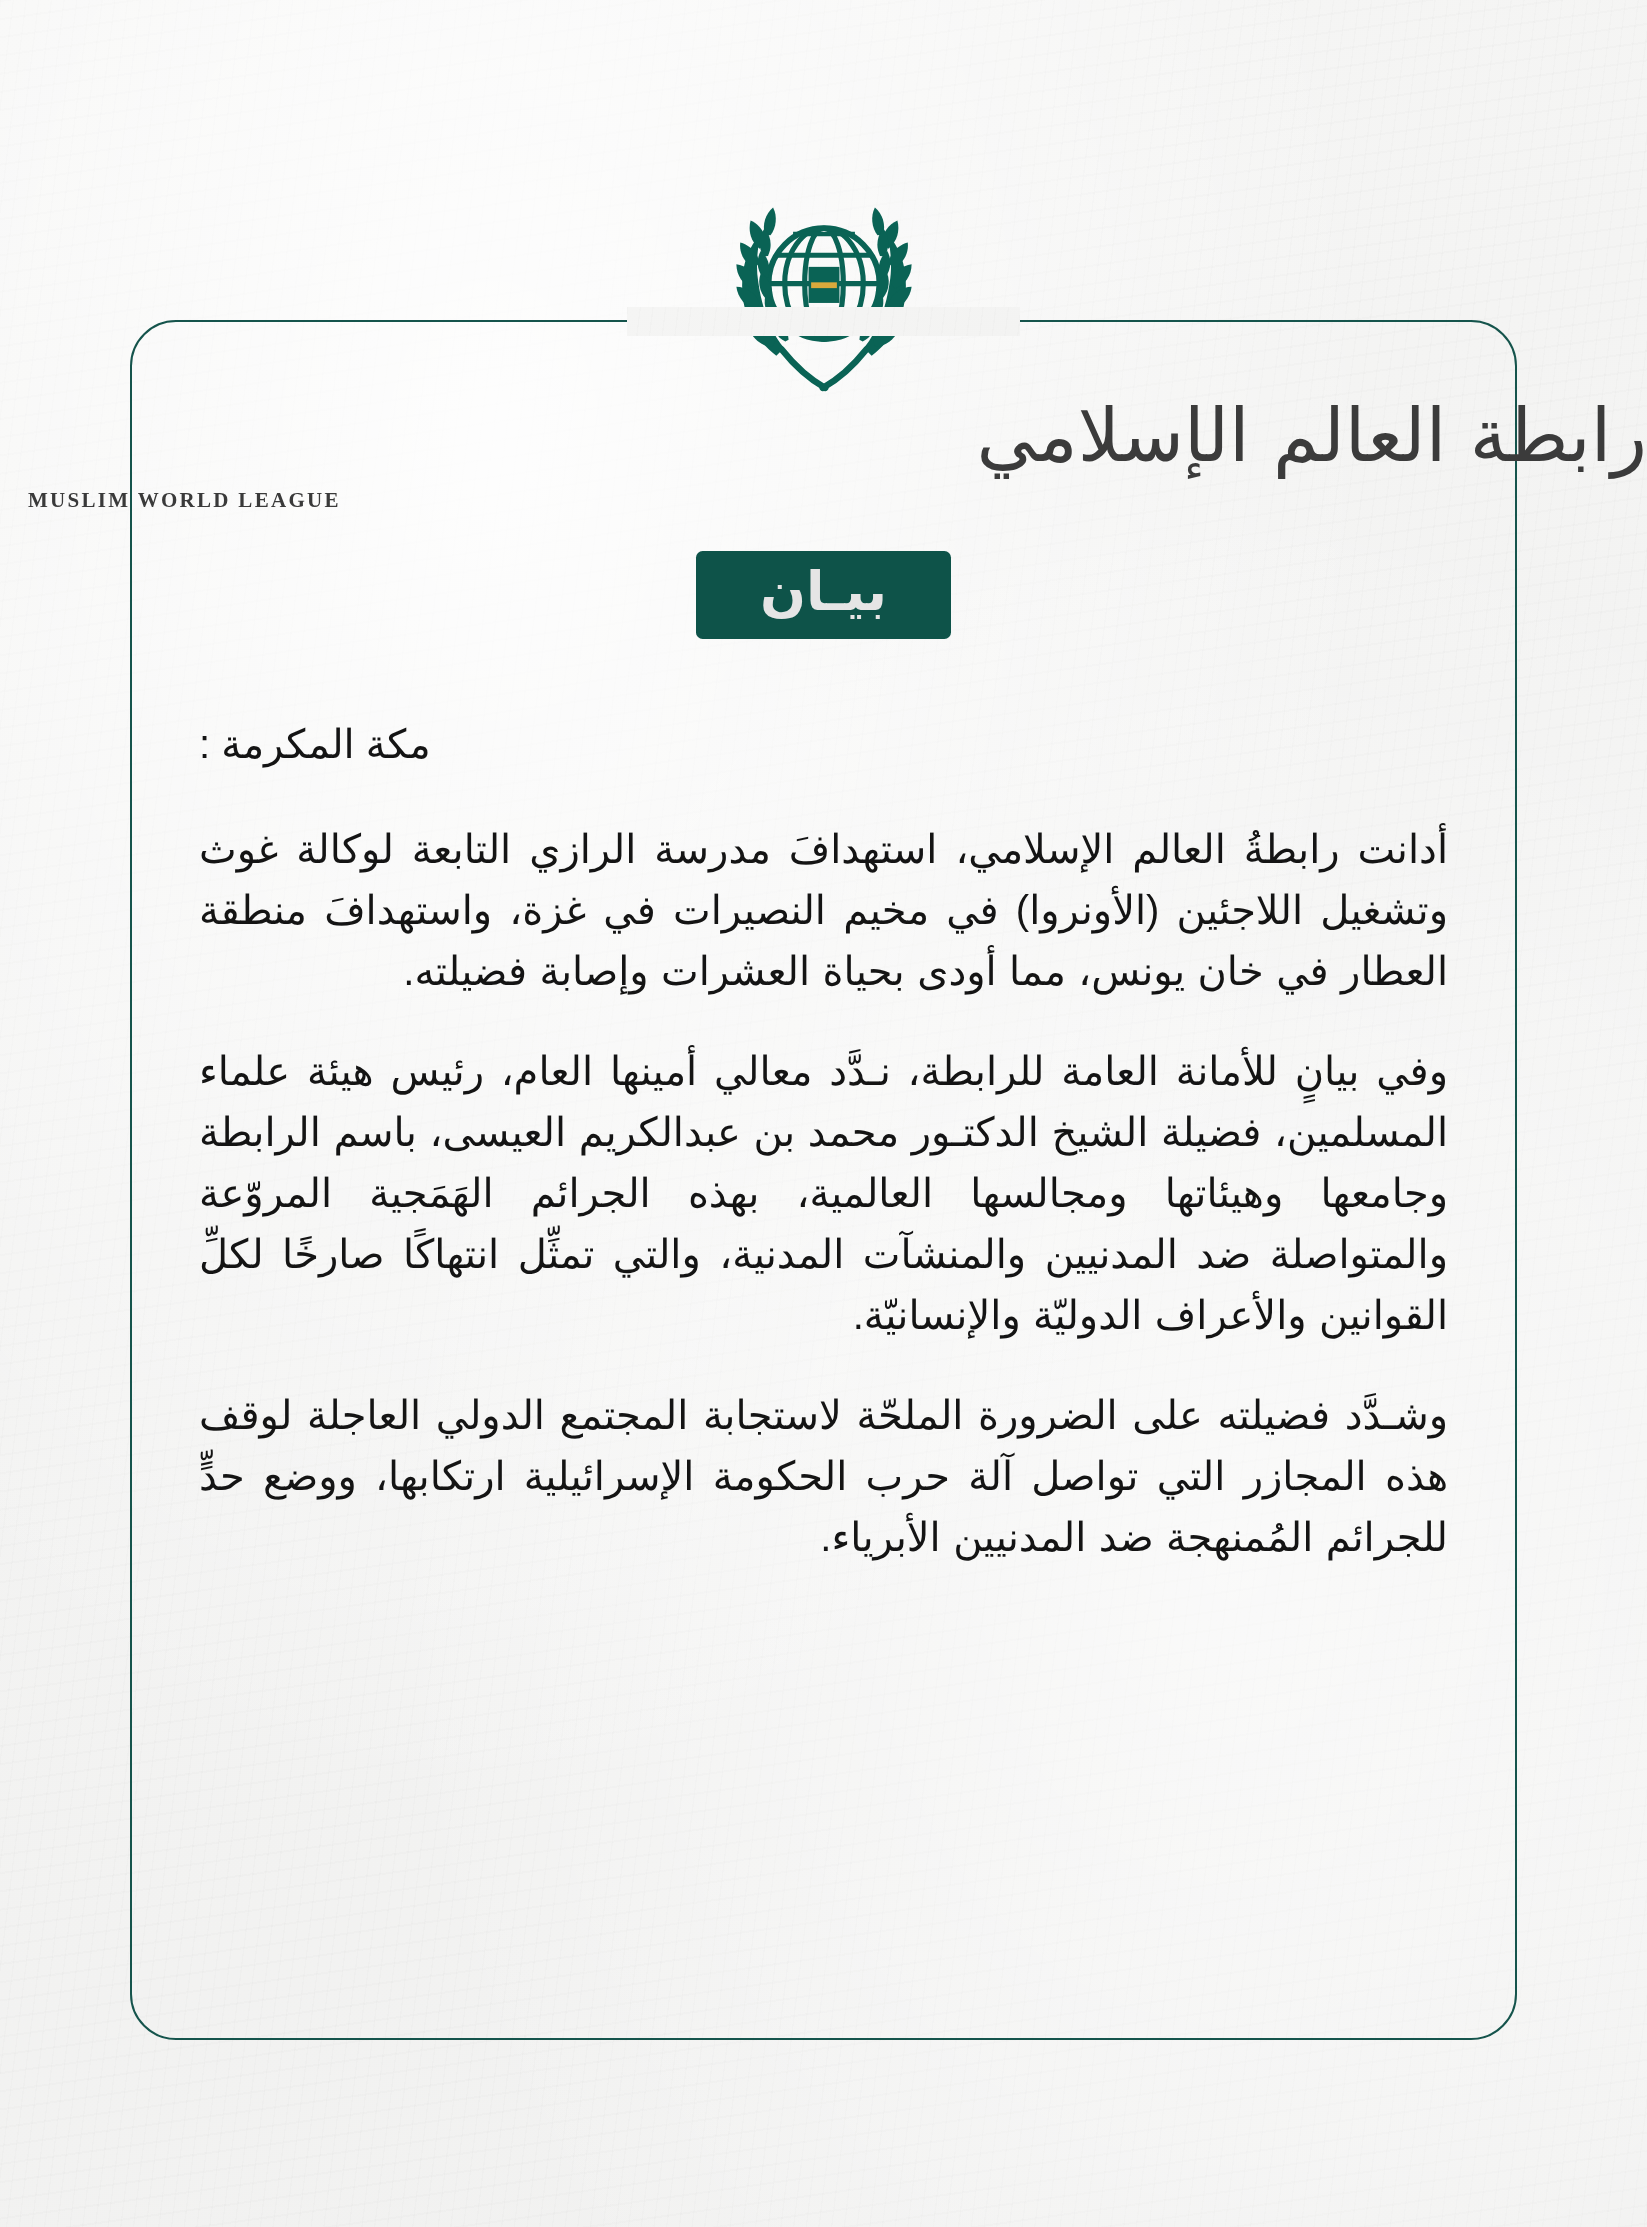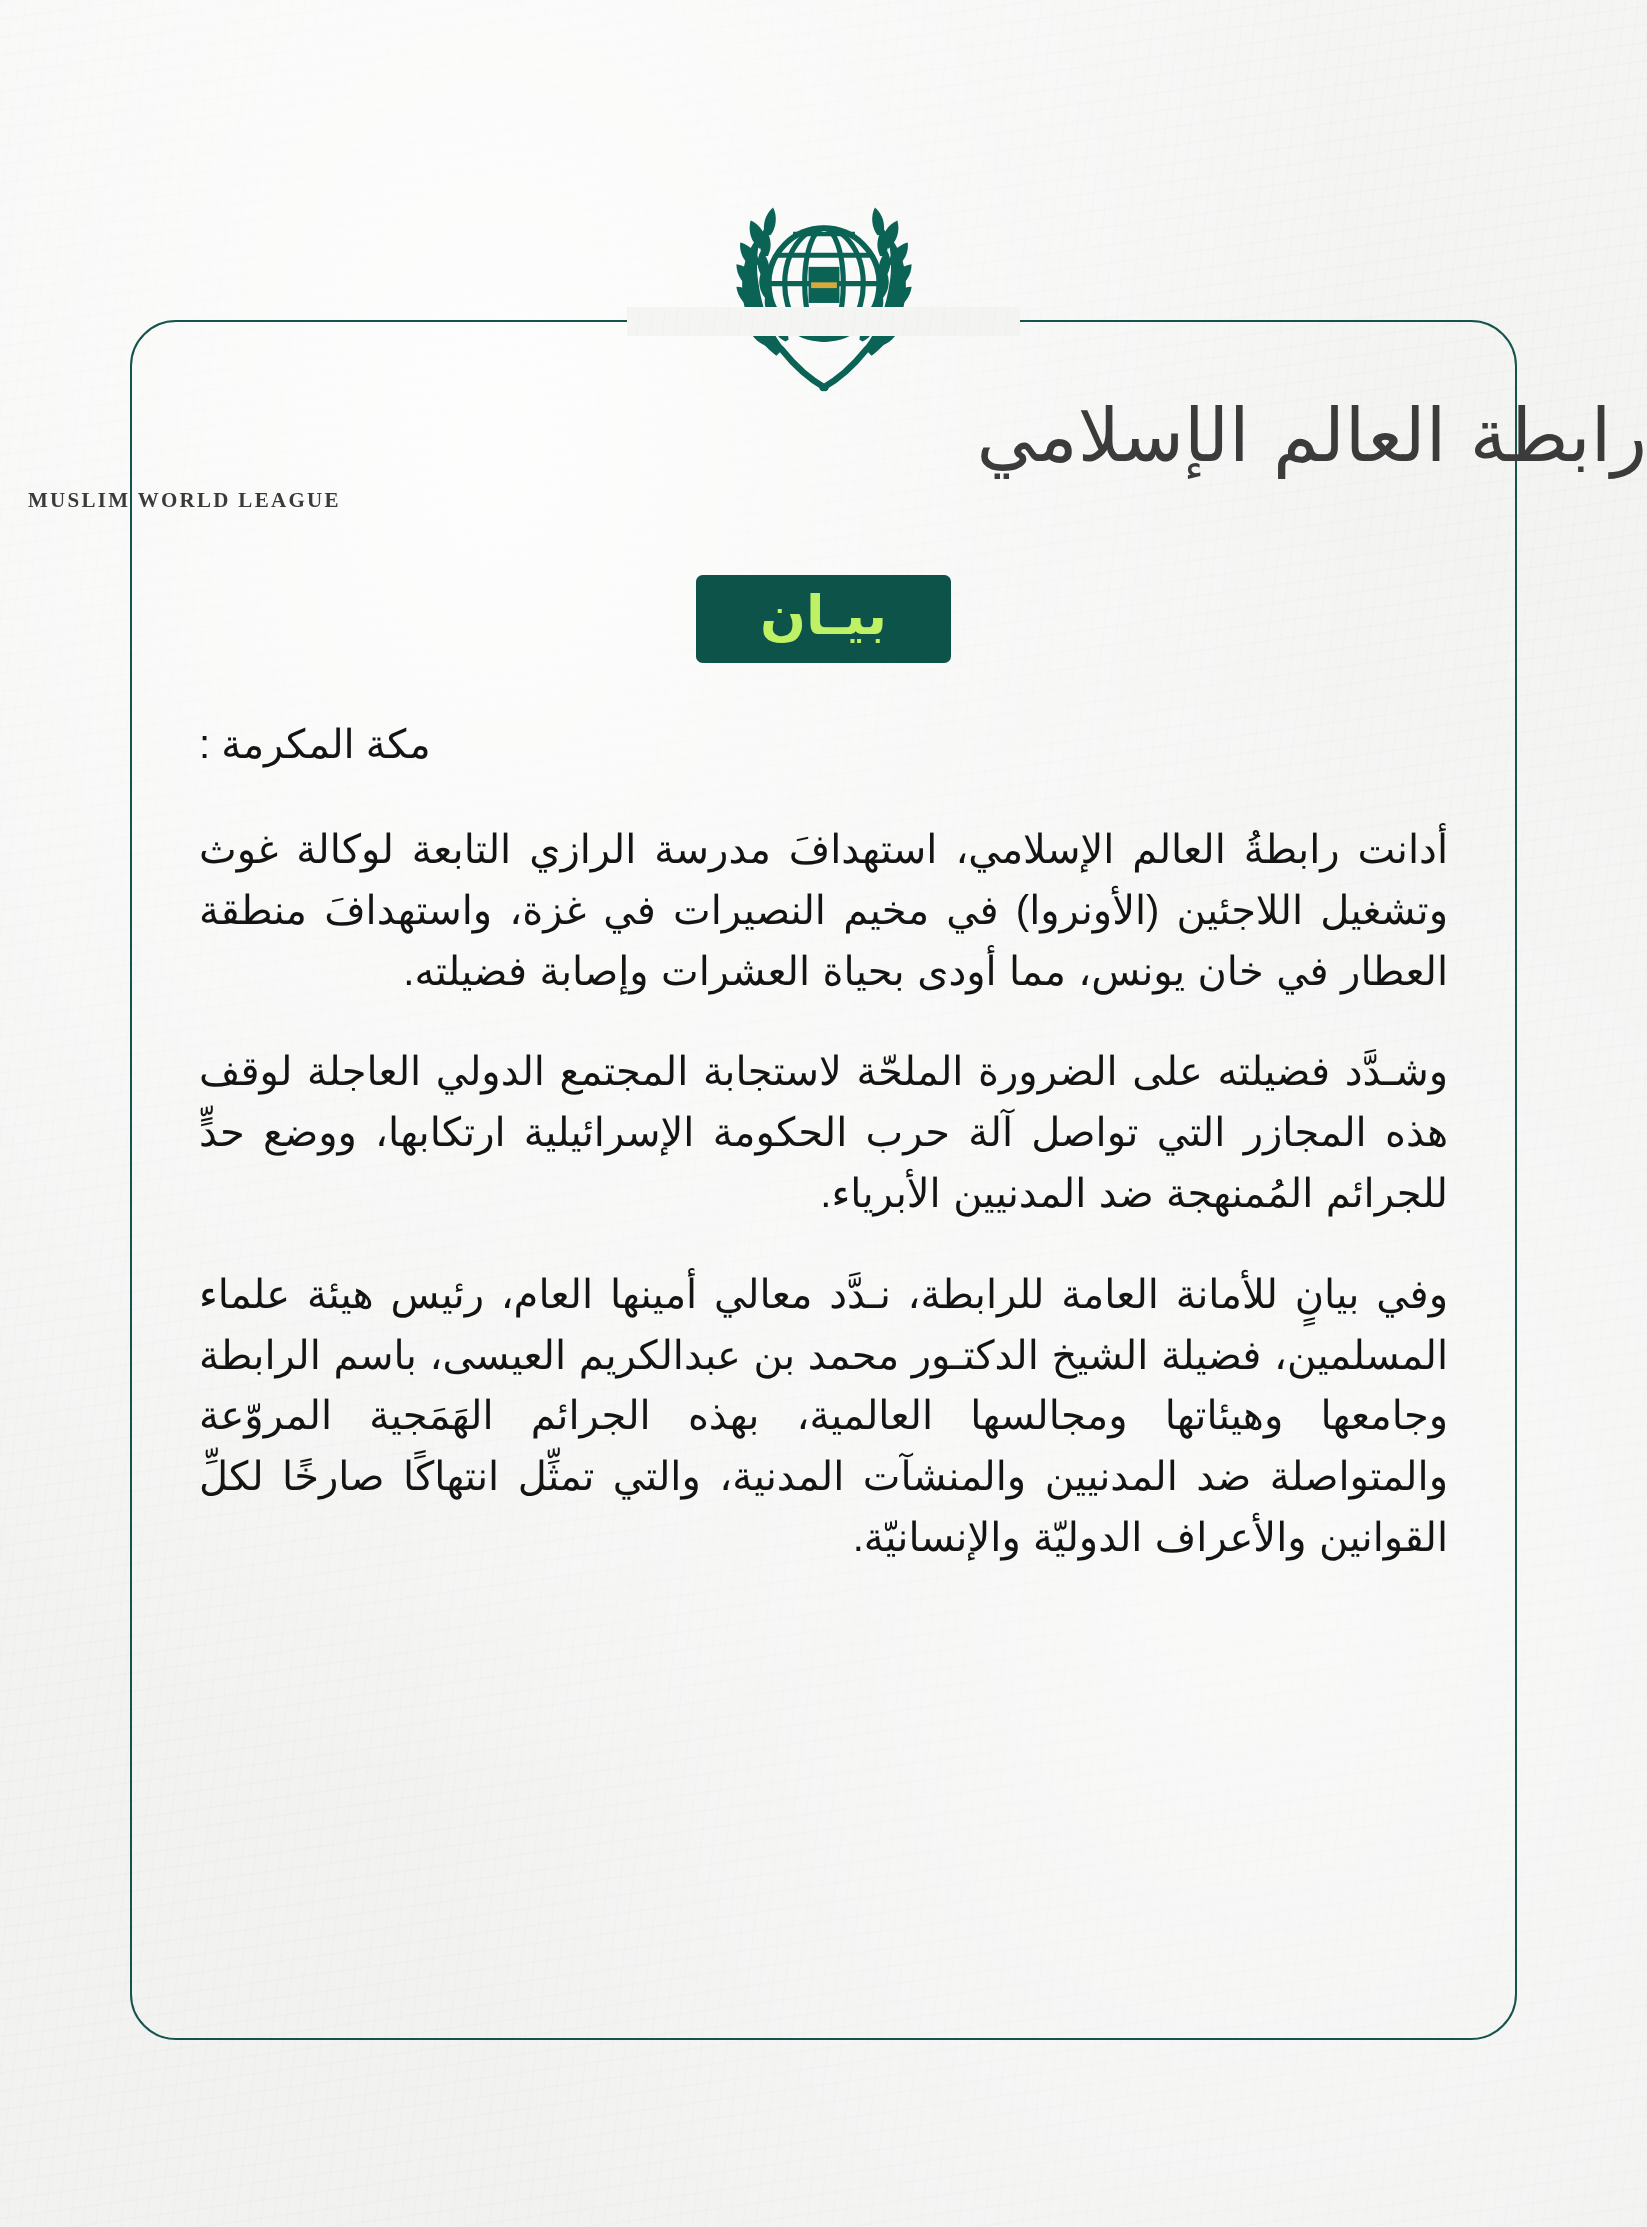--- a/index.html
+++ b/index.html
@@ -87,29 +87,28 @@
   .banner-wrap {
     position: absolute;
     left: 0;
     right: 0;
     top: 551px;
     text-align: center;
   }
   .banner {
     display: inline-block;
     background: #0e5349;
-    color: #bef264;
+    color: #e5e5e5;
     border-radius: 6.6px;
     padding: 10.6px 64px 17.3px 64px;
     font-family: "DejaVu Sans", sans-serif;
     font-size: 54px;
     font-weight: 700;
     line-height: 1.12;
     letter-spacing: 1.3px;
-    margin-top: 24px;
   }
 
   
   .body-area {
     position: absolute;
     left: 199px;
     top: 714px;
     width: 1249px;
     direction: rtl;
     text-align: justify;
@@ -211,18 +210,18 @@
     <div class="wordmark-en">MUSLIM WORLD LEAGUE</div>
   </div>
 
   <div class="banner-wrap">
     <div class="banner">بيـان</div>
   </div>
 
   <div class="body-area">
     <div class="dateline">مكة المكرمة :</div>
     <p class="para" style="text-align-last: right;">أدانت رابطةُ العالم الإسلامي، استهدافَ مدرسة الرازي التابعة لوكالة غوث وتشغيل اللاجئين (الأونروا) في مخيم النصيرات في غزة، واستهدافَ منطقة العطار في خان يونس، مما أودى بحياة العشرات وإصابة فضيلته.</p>
+    <p class="para" style="text-align-last: right;">وفي بيانٍ للأمانة العامة للرابطة، نـدَّد معالي أمينها العام، رئيس هيئة علماء المسلمين، فضيلة الشيخ الدكتـور محمد بن عبدالكريم العيسى، باسم الرابطة وجامعها وهيئاتها ومجالسها العالمية، بهذه الجرائم الهَمَجية المروّعة والمتواصلة ضد المدنيين والمنشآت المدنية، والتي تمثِّل انتهاكًا صارخًا لكلِّ القوانين والأعراف الدوليّة والإنسانيّة.</p>
     <p class="para" style="text-align-last: right;">وشـدَّد فضيلته على الضرورة الملحّة لاستجابة المجتمع الدولي العاجلة لوقف هذه المجازر التي تواصل آلة حرب الحكومة الإسرائيلية ارتكابها، ووضع حدٍّ للجرائم المُمنهجة ضد المدنيين الأبرياء.</p>
-    <p class="para" style="text-align-last: right;">وفي بيانٍ للأمانة العامة للرابطة، نـدَّد معالي أمينها العام، رئيس هيئة علماء المسلمين، فضيلة الشيخ الدكتـور محمد بن عبدالكريم العيسى، باسم الرابطة وجامعها وهيئاتها ومجالسها العالمية، بهذه الجرائم الهَمَجية المروّعة والمتواصلة ضد المدنيين والمنشآت المدنية، والتي تمثِّل انتهاكًا صارخًا لكلِّ القوانين والأعراف الدوليّة والإنسانيّة.</p>
   </div>
 
 </div>
 
 
 </body></html>

